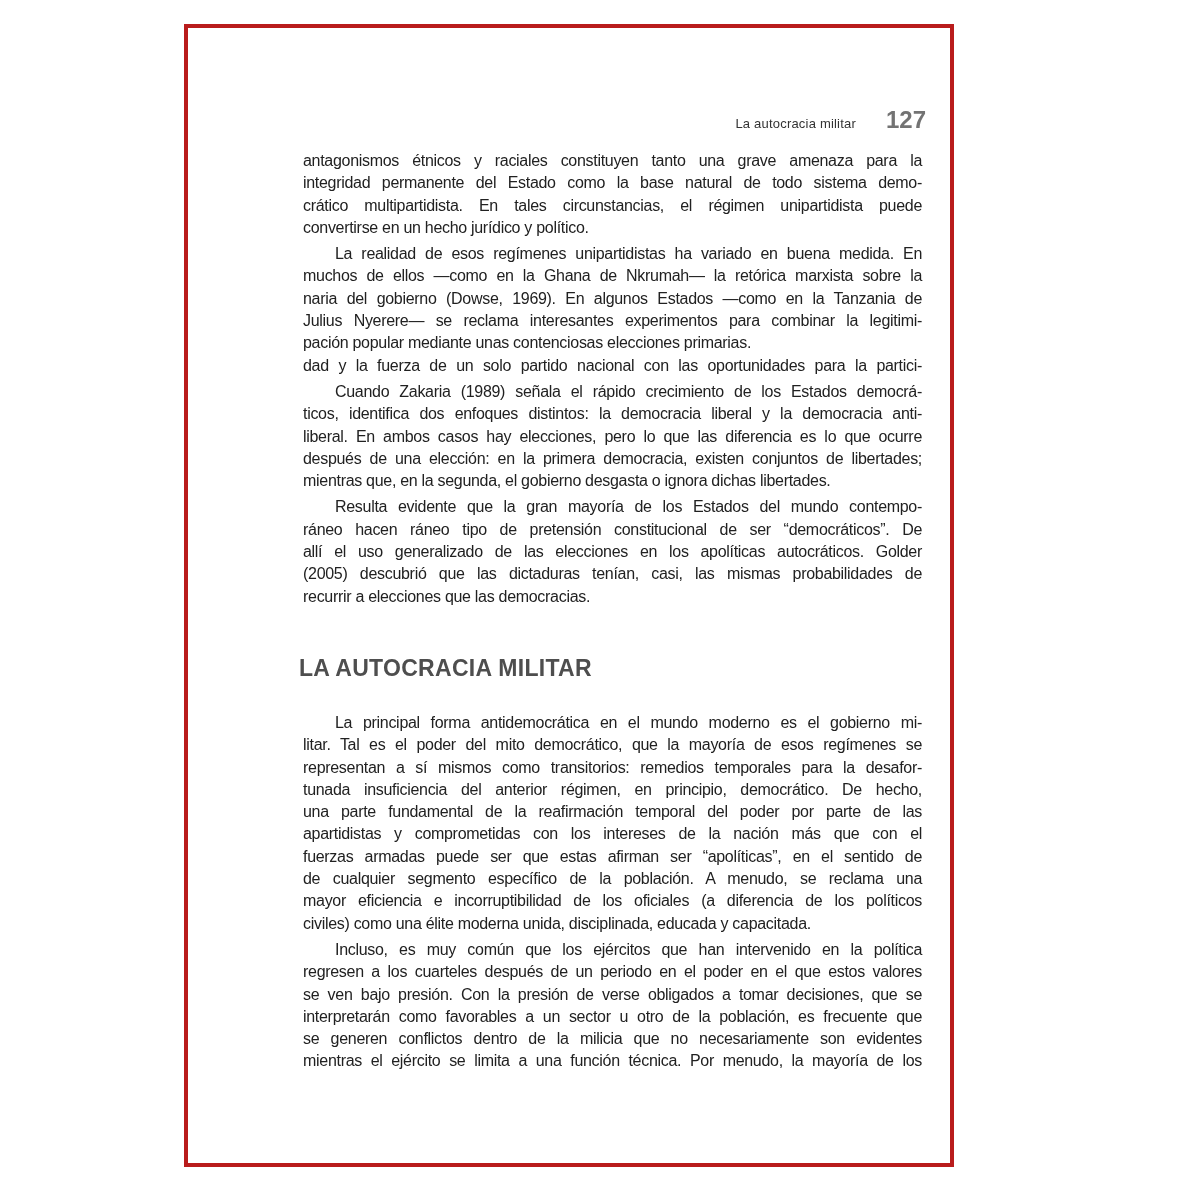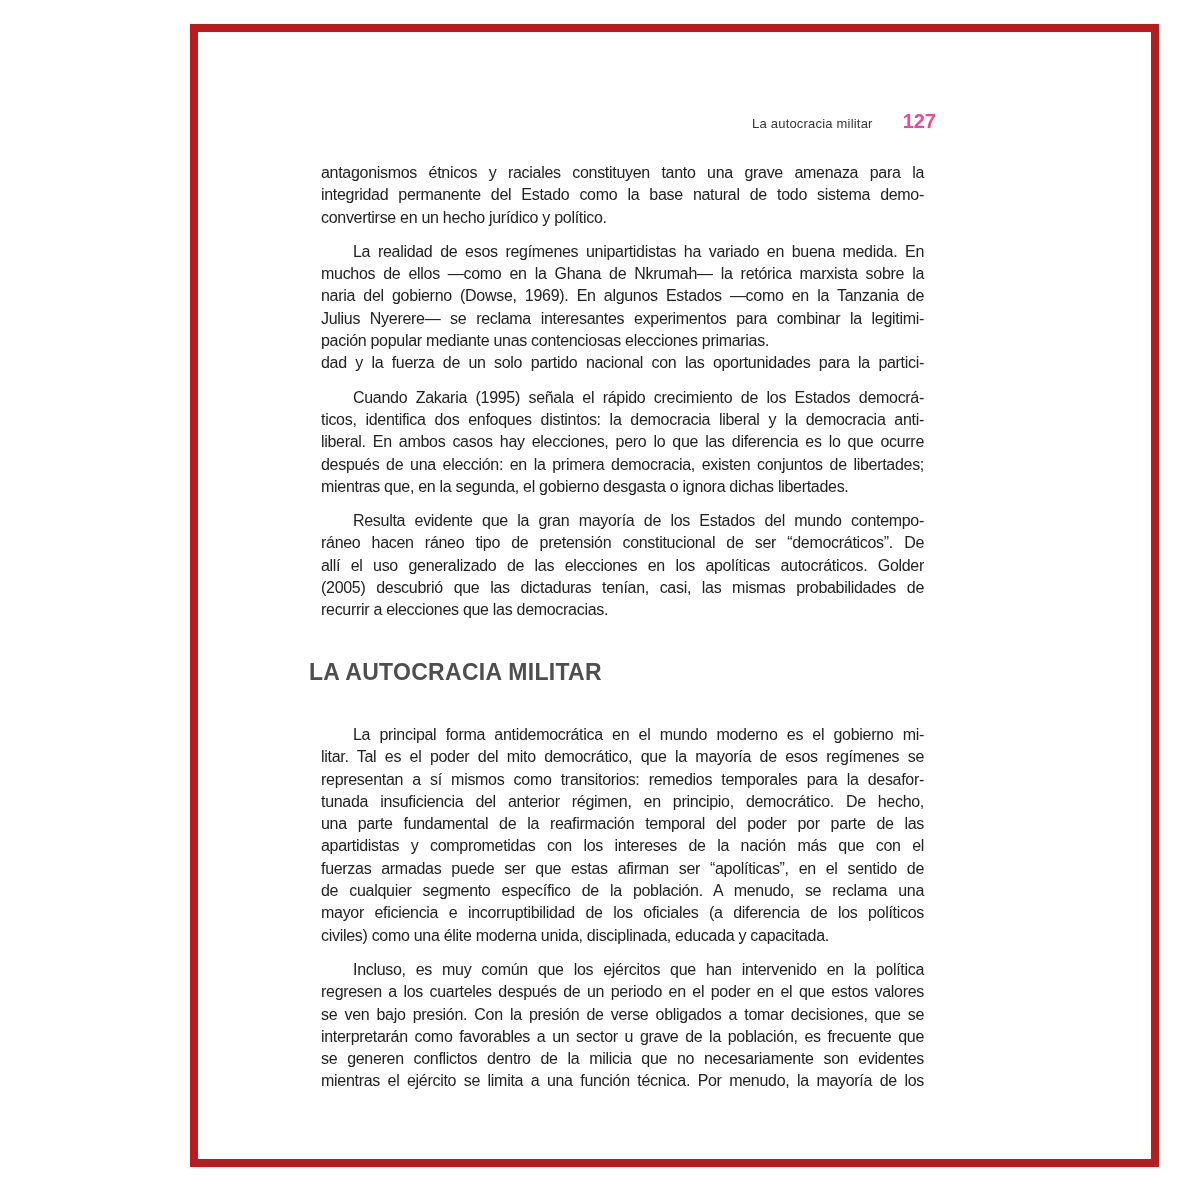--- a/index.html
+++ b/index.html
@@ -5,57 +5,57 @@
   html, body {
     margin: 0;
     padding: 0;
     width: 1200px;
     height: 1200px;
     background: #ffffff;
     font-family: "Liberation Sans", "DejaVu Sans", sans-serif;
   }
   .page {
     position: absolute;
-    left: 190px;
+    left: 184px;
     top: 24px;
-    width: 969px;
+    width: 770px;
     height: 1143px;
     box-sizing: border-box;
-    border: 8px solid #b91c1c;
+    border: 4px solid #b91c1c;
     background: #ffffff;
   }
   .running-header {
     position: absolute;
     top: 78px;
     left: 111px;
     width: 627px;
     display: flex;
     justify-content: flex-end;
     align-items: baseline;
   }
   .rh-title {
     font-size: 13px;
     letter-spacing: 0.2px;
     color: #333333;
   }
   .rh-page {
-    font-size: 20px;
+    font-size: 24px;
     font-weight: 700;
-    color: #ec4899;
+    color: #737373;
     margin-left: 30px;
   }
   .body-block {
     position: absolute;
     left: 111px;
     width: 627px;
     color: #212121;
   }
   #body-before { top: 118px; }
   #body-after  { top: 680px; }
-  .paragraph { margin: 12px; padding: 0; }
+  .paragraph { margin: 4px; padding: 0; }
   .line {
     font-size: 16px;
     letter-spacing: -0.3px;
     line-height: 22.3px;
     height: 22.3px;
     text-align: justify;
     text-align-last: justify;
     white-space: normal;
     overflow: visible;
   }
@@ -81,32 +81,33 @@
 
   <div class="running-header">
     <span class="rh-title">La autocracia militar</span>
     <span class="rh-page">127</span>
   </div>
 
   <div class="body-block" id="body-before">
       <div class="paragraph">
         <div class="line">antagonismos étnicos y raciales constituyen tanto una grave amenaza para la</div>
         <div class="line">integridad permanente del Estado como la base natural de todo sistema demo-</div>
+        <div class="line">crático multipartidista. En tales circunstancias, el régimen unipartidista puede</div>
         <div class="line last">convertirse en un hecho jurídico y político.</div>
       </div>
       <div class="paragraph">
         <div class="line indent">La realidad de esos regímenes unipartidistas ha variado en buena medida. En</div>
         <div class="line">muchos de ellos —como en la Ghana de Nkrumah— la retórica marxista sobre la</div>
         <div class="line">naria del gobierno (Dowse, 1969). En algunos Estados —como en la Tanzania de</div>
         <div class="line">Julius Nyerere— se reclama interesantes experimentos para combinar la legitimi-</div>
         <div class="line last">pación popular mediante unas contenciosas elecciones primarias.</div>
         <div class="line">dad y la fuerza de un solo partido nacional con las oportunidades para la partici-</div>
       </div>
       <div class="paragraph">
-        <div class="line indent">Cuando Zakaria (1995) señala el rápido crecimiento de los Estados democrá-</div>
+        <div class="line indent">Cuando Zakaria (1989) señala el rápido crecimiento de los Estados democrá-</div>
         <div class="line">ticos, identifica dos enfoques distintos: la democracia liberal y la democracia anti-</div>
         <div class="line">liberal. En ambos casos hay elecciones, pero lo que las diferencia es lo que ocurre</div>
         <div class="line">después de una elección: en la primera democracia, existen conjuntos de libertades;</div>
         <div class="line last">mientras que, en la segunda, el gobierno desgasta o ignora dichas libertades.</div>
       </div>
       <div class="paragraph">
         <div class="line indent">Resulta evidente que la gran mayoría de los Estados del mundo contempo-</div>
         <div class="line">ráneo hacen ráneo tipo de pretensión constitucional de ser “democráticos”. De</div>
         <div class="line">allí el uso generalizado de las elecciones en los apolíticas autocráticos. Golder</div>
         <div class="line">(2005) descubrió que las dictaduras tenían, casi, las mismas probabilidades de</div>
@@ -126,19 +127,19 @@
         <div class="line">apartidistas y comprometidas con los intereses de la nación más que con el</div>
         <div class="line">fuerzas armadas puede ser que estas afirman ser “apolíticas”, en el sentido de</div>
         <div class="line">de cualquier segmento específico de la población. A menudo, se reclama una</div>
         <div class="line">mayor eficiencia e incorruptibilidad de los oficiales (a diferencia de los políticos</div>
         <div class="line last">civiles) como una élite moderna unida, disciplinada, educada y capacitada.</div>
       </div>
       <div class="paragraph">
         <div class="line indent">Incluso, es muy común que los ejércitos que han intervenido en la política</div>
         <div class="line">regresen a los cuarteles después de un periodo en el poder en el que estos valores</div>
         <div class="line">se ven bajo presión. Con la presión de verse obligados a tomar decisiones, que se</div>
-        <div class="line">interpretarán como favorables a un sector u grave de la población, es frecuente que</div>
+        <div class="line">interpretarán como favorables a un sector u otro de la población, es frecuente que</div>
         <div class="line">se generen conflictos dentro de la milicia que no necesariamente son evidentes</div>
         <div class="line">mientras el ejército se limita a una función técnica. Por menudo, la mayoría de los</div>
       </div>
     </div>
 
 </div>
 
 </body></html>

